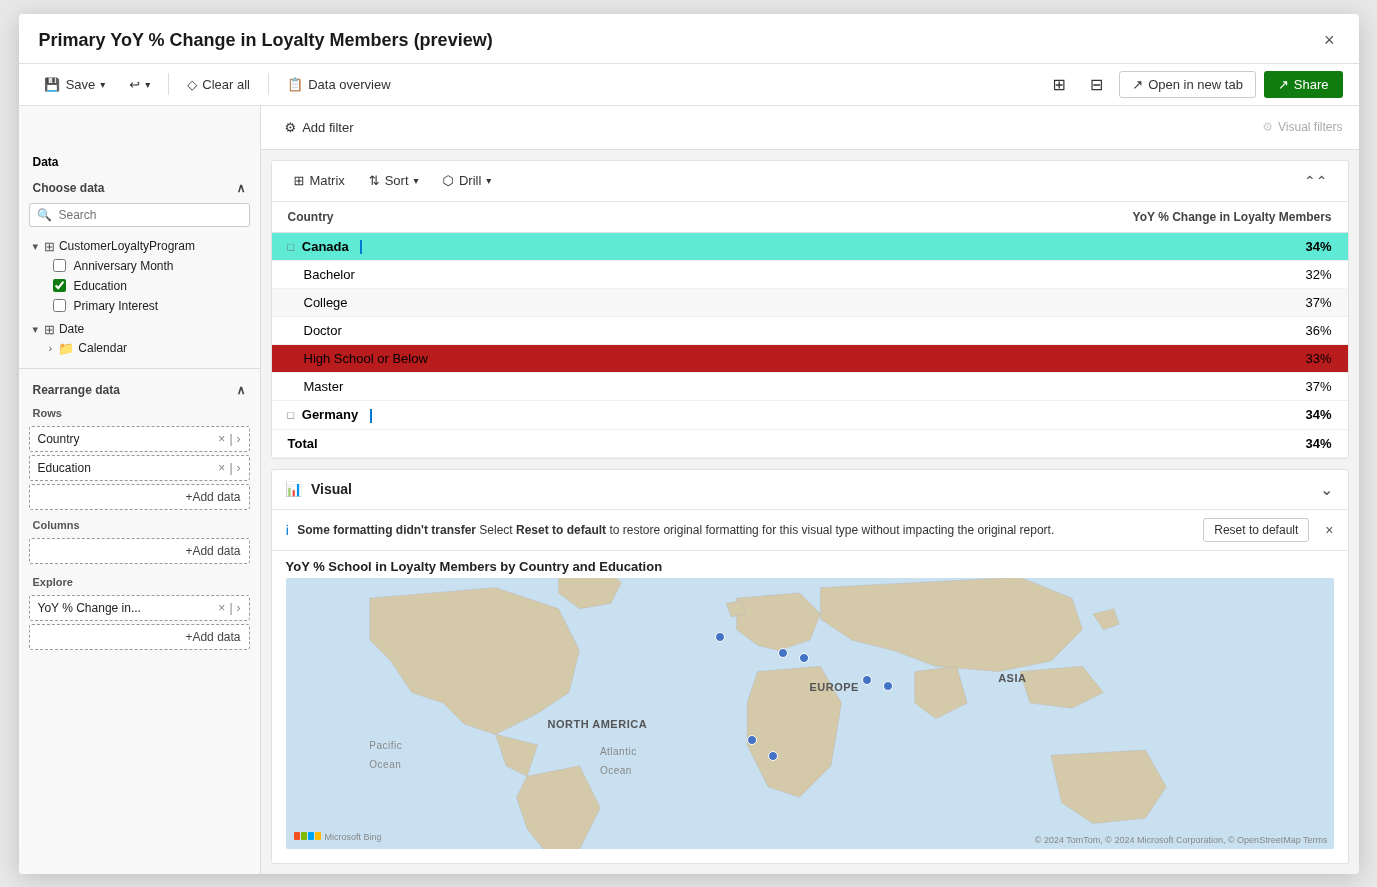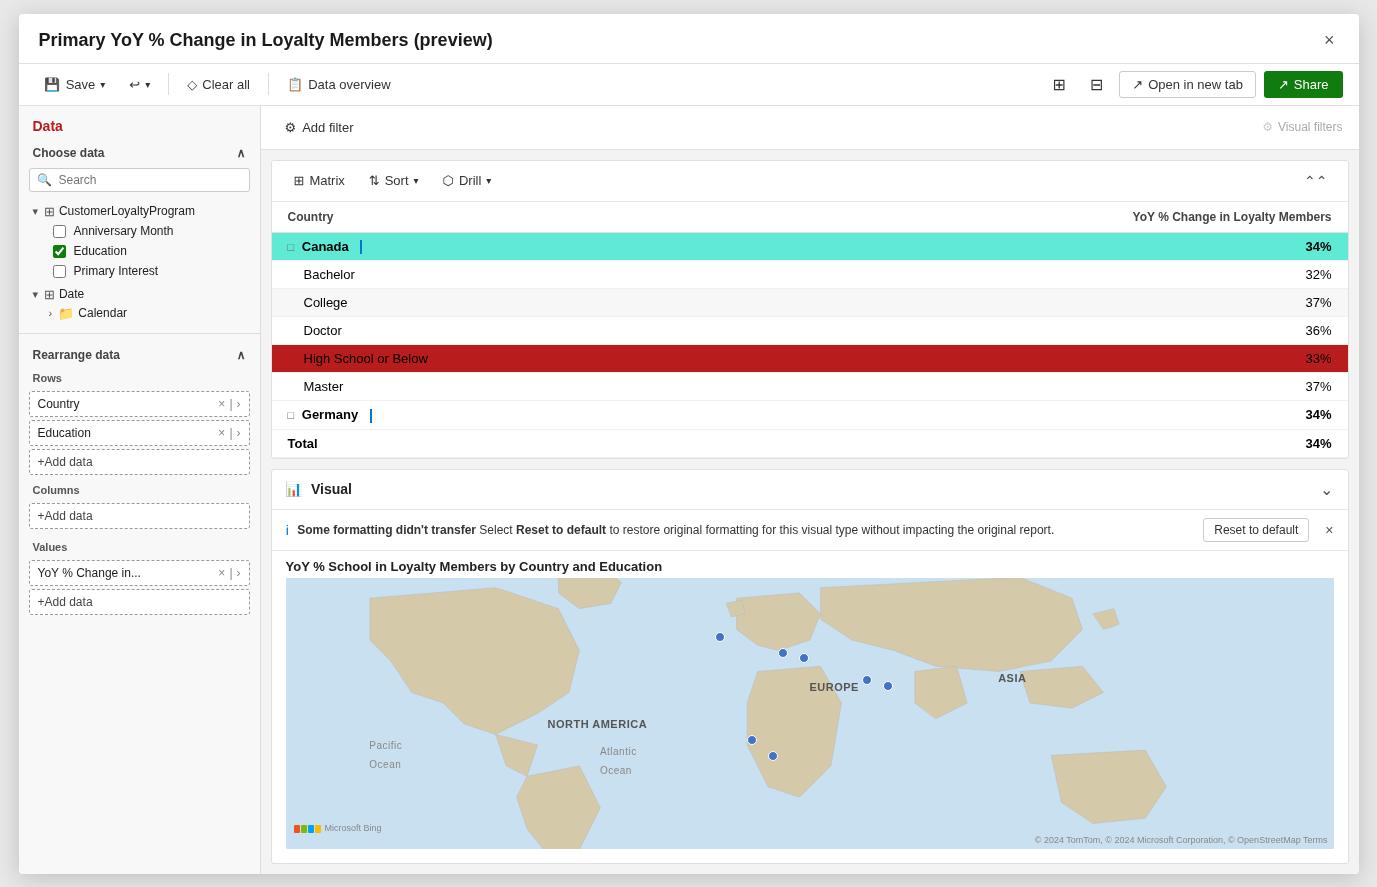--- a/index.html
+++ b/index.html
@@ -118,24 +118,25 @@
       width: 242px;
       min-width: 242px;
       background: #f8f8f8;
       border-right: 1px solid #ddd;
       display: flex;
       flex-direction: column;
       overflow-y: auto;
       padding: 12px 0 0 0;
     }
     .sidebar-section-title {
-      font-size: 14px;
+      font-size: 12px;
       font-weight: 600;
-      color: #b91c1c;
+      color: #000000;
       padding: 0 14px 8px 14px;
+      margin-top: 37px;
     }
     .sidebar-subsection-title {
       font-size: 12px;
       font-weight: 600;
       color: #444;
       padding: 4px 14px;
       display: flex;
       justify-content: space-between;
       align-items: center;
     }
@@ -163,21 +164,21 @@
       padding: 2px 14px;
       gap: 4px;
       cursor: pointer;
     }
     .tree-item-arrow { color: #555; font-size: 11px; margin-right: 2px; }
     .tree-item-icon { font-size: 13px; color: #555; }
     .tree-item-label { font-size: 12px; color: #222; }
     .tree-child {
       padding-left: 34px;
       display: flex;
-      align-items: flex-end;
+      align-items: center;
       gap: 8px;
       padding-top: 3px;
       padding-bottom: 3px;
       cursor: pointer;
     }
     .tree-child input[type="checkbox"] { cursor: pointer; accent-color: #107c10; }
     .tree-child-label { font-size: 12px; color: #222; }
 
     .sidebar-divider { height: 1px; background: #ddd; margin: 10px 0; }
 
@@ -198,21 +199,21 @@
       margin: 3px 10px;
       padding: 5px 8px;
       background: #fff;
       font-size: 12px;
     }
     .data-pill-text { color: #222; }
     .data-pill-actions { display: flex; align-items: center; gap: 4px; color: #888; cursor: pointer; }
     .add-data-btn {
       display: flex;
       align-items: center;
-      justify-content: flex-start;
+      justify-content: flex-end;
       border: 1px dashed #999;
       border-radius: 3px;
       margin: 3px 10px;
       padding: 5px 8px;
       background: #fff;
       font-size: 12px;
       color: #444;
       cursor: pointer;
       width: calc(100% - 20px);
     }
@@ -383,24 +384,24 @@
     .map-dot {
       position: absolute;
       width: 10px;
       height: 10px;
       background: #4472c4;
       border-radius: 50%;
       border: 1.5px solid #fff;
     }
     .map-branding {
       position: absolute;
-      bottom: 16px;
+      bottom: 7px;
       left: 8px;
       display: flex;
-      align-items: flex-end;
+      align-items: flex-start;
       gap: 4px;
       font-size: 9px;
       color: #888;
     }
     .bing-logo {
       display: flex; gap: 1px;
     }
     .bing-logo span {
       width: 6px; height: 8px; border-radius: 1px;
     }
@@ -534,21 +535,21 @@
 
         <button class="add-data-btn">
           <span>+Add data</span>
         </button>
 
         <div class="rearrange-label" style="margin-top:1px">Columns</div>
         <button class="add-data-btn">
           <span>+Add data</span>
         </button>
 
-        <div class="rearrange-label" style="margin-top:6px">Values</div>
+        <div class="rearrange-label" style="margin-top:6px">Explore</div>
 
         <div class="data-pill">
           <span class="data-pill-text">YoY % Change in...</span>
           <div class="data-pill-actions">
             <span>×</span>
             <span>|</span>
             <span>›</span>
           </div>
         </div>
 

